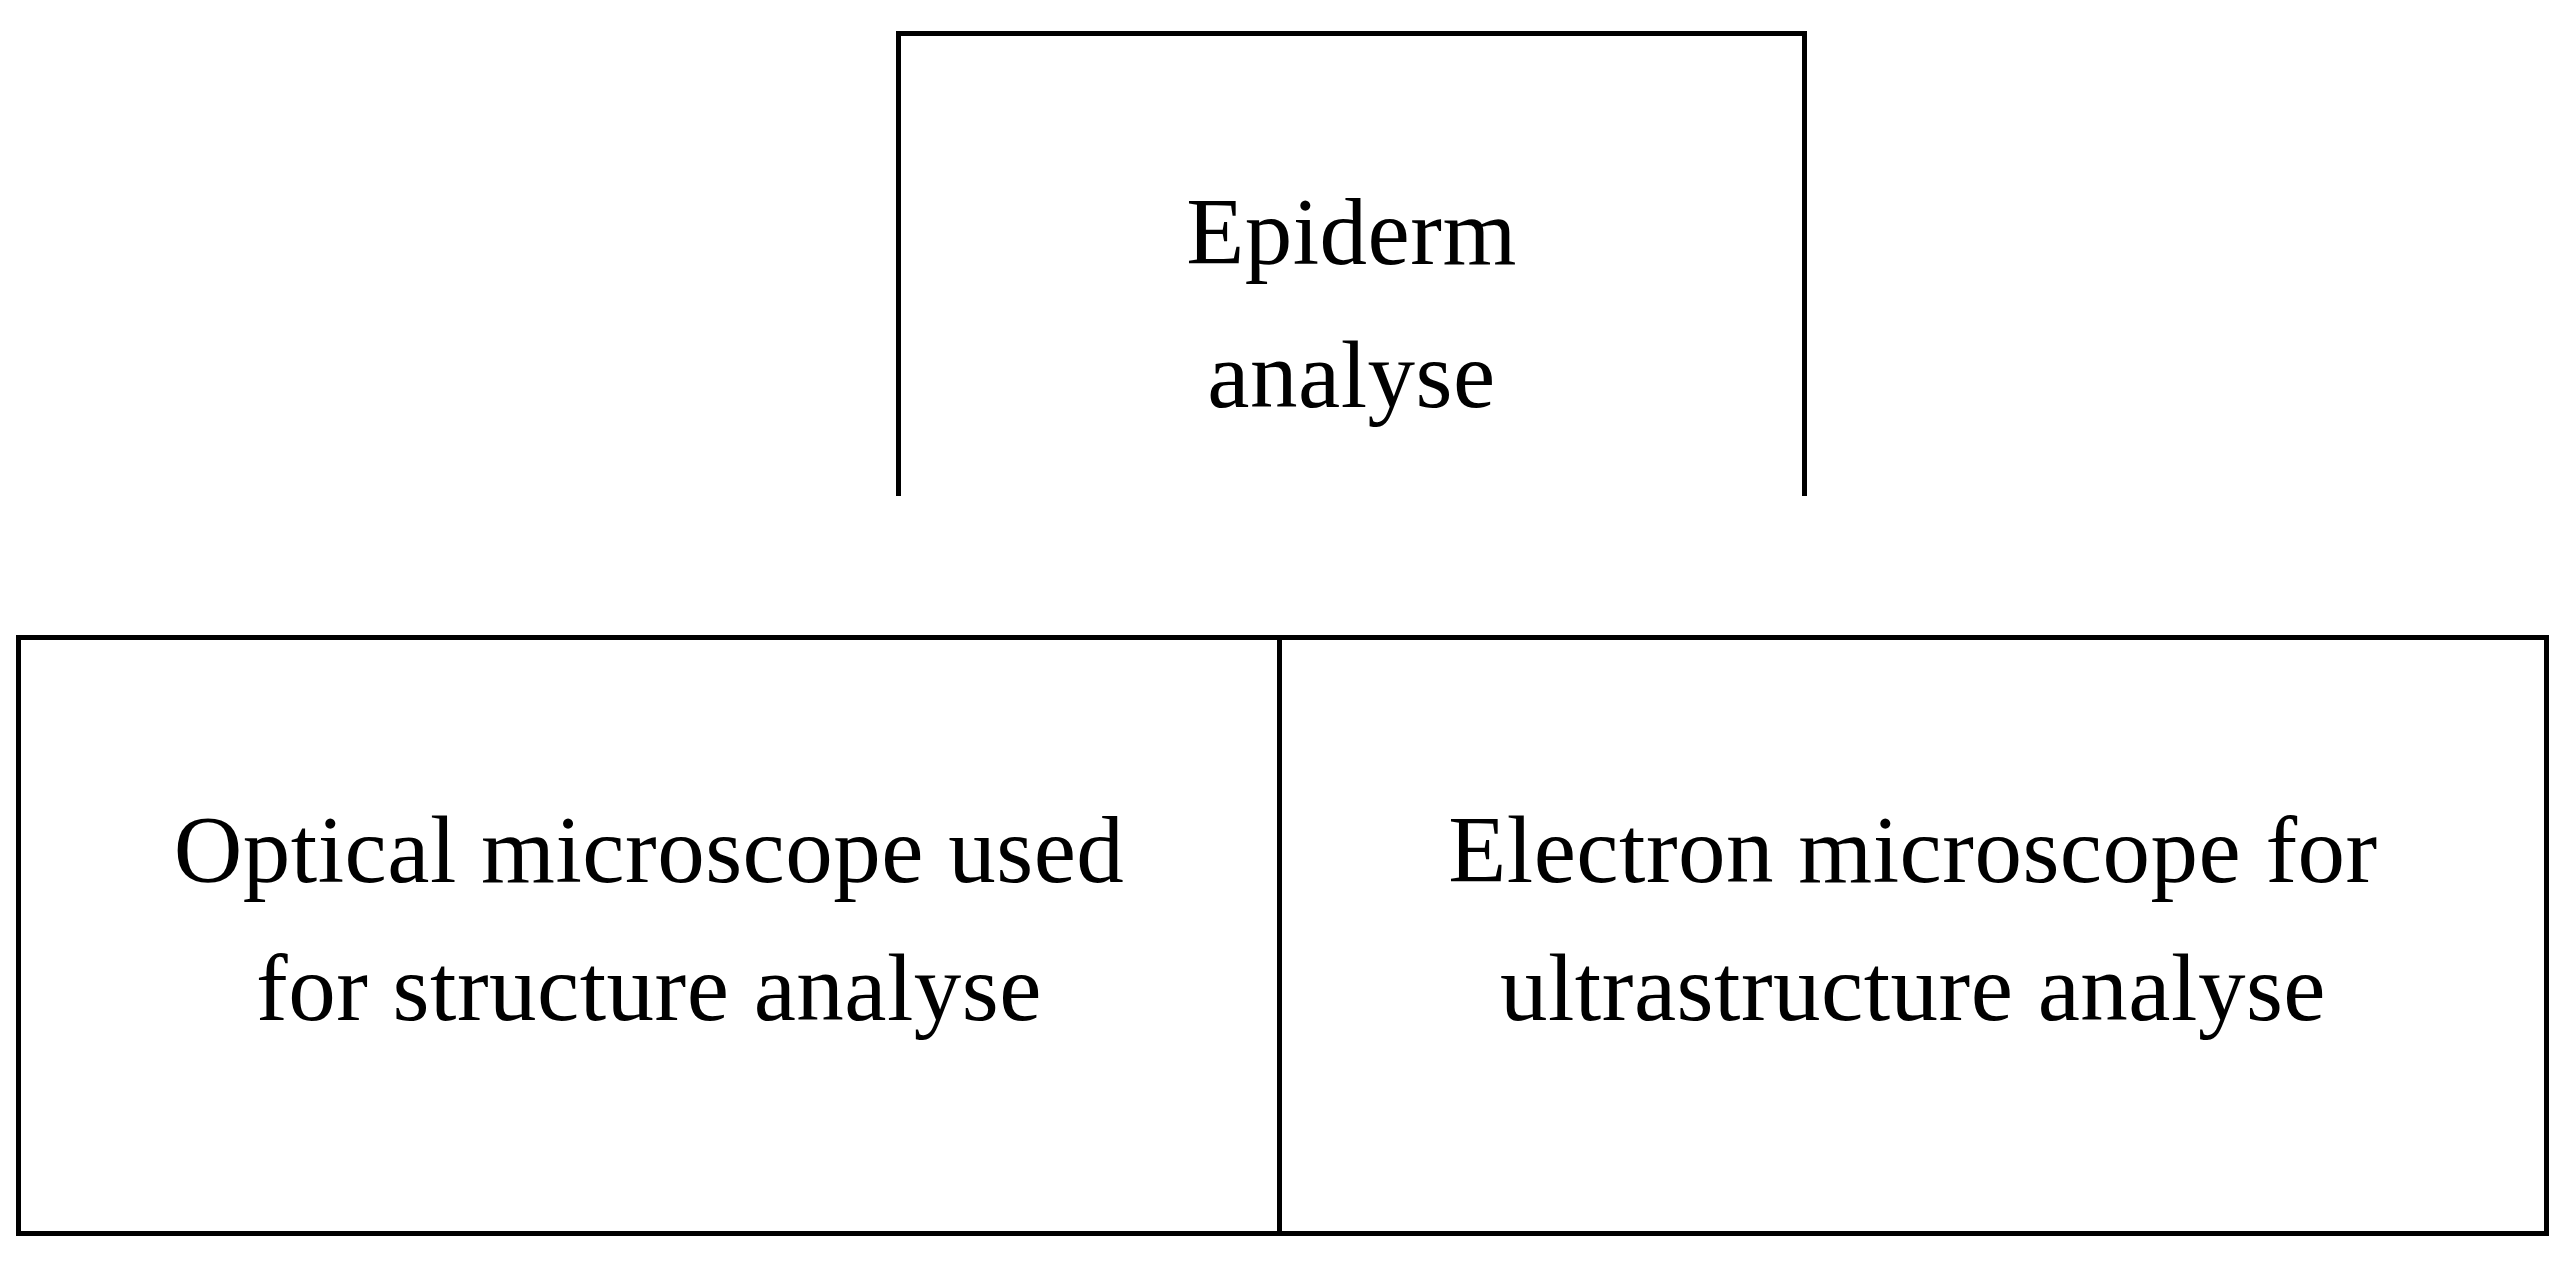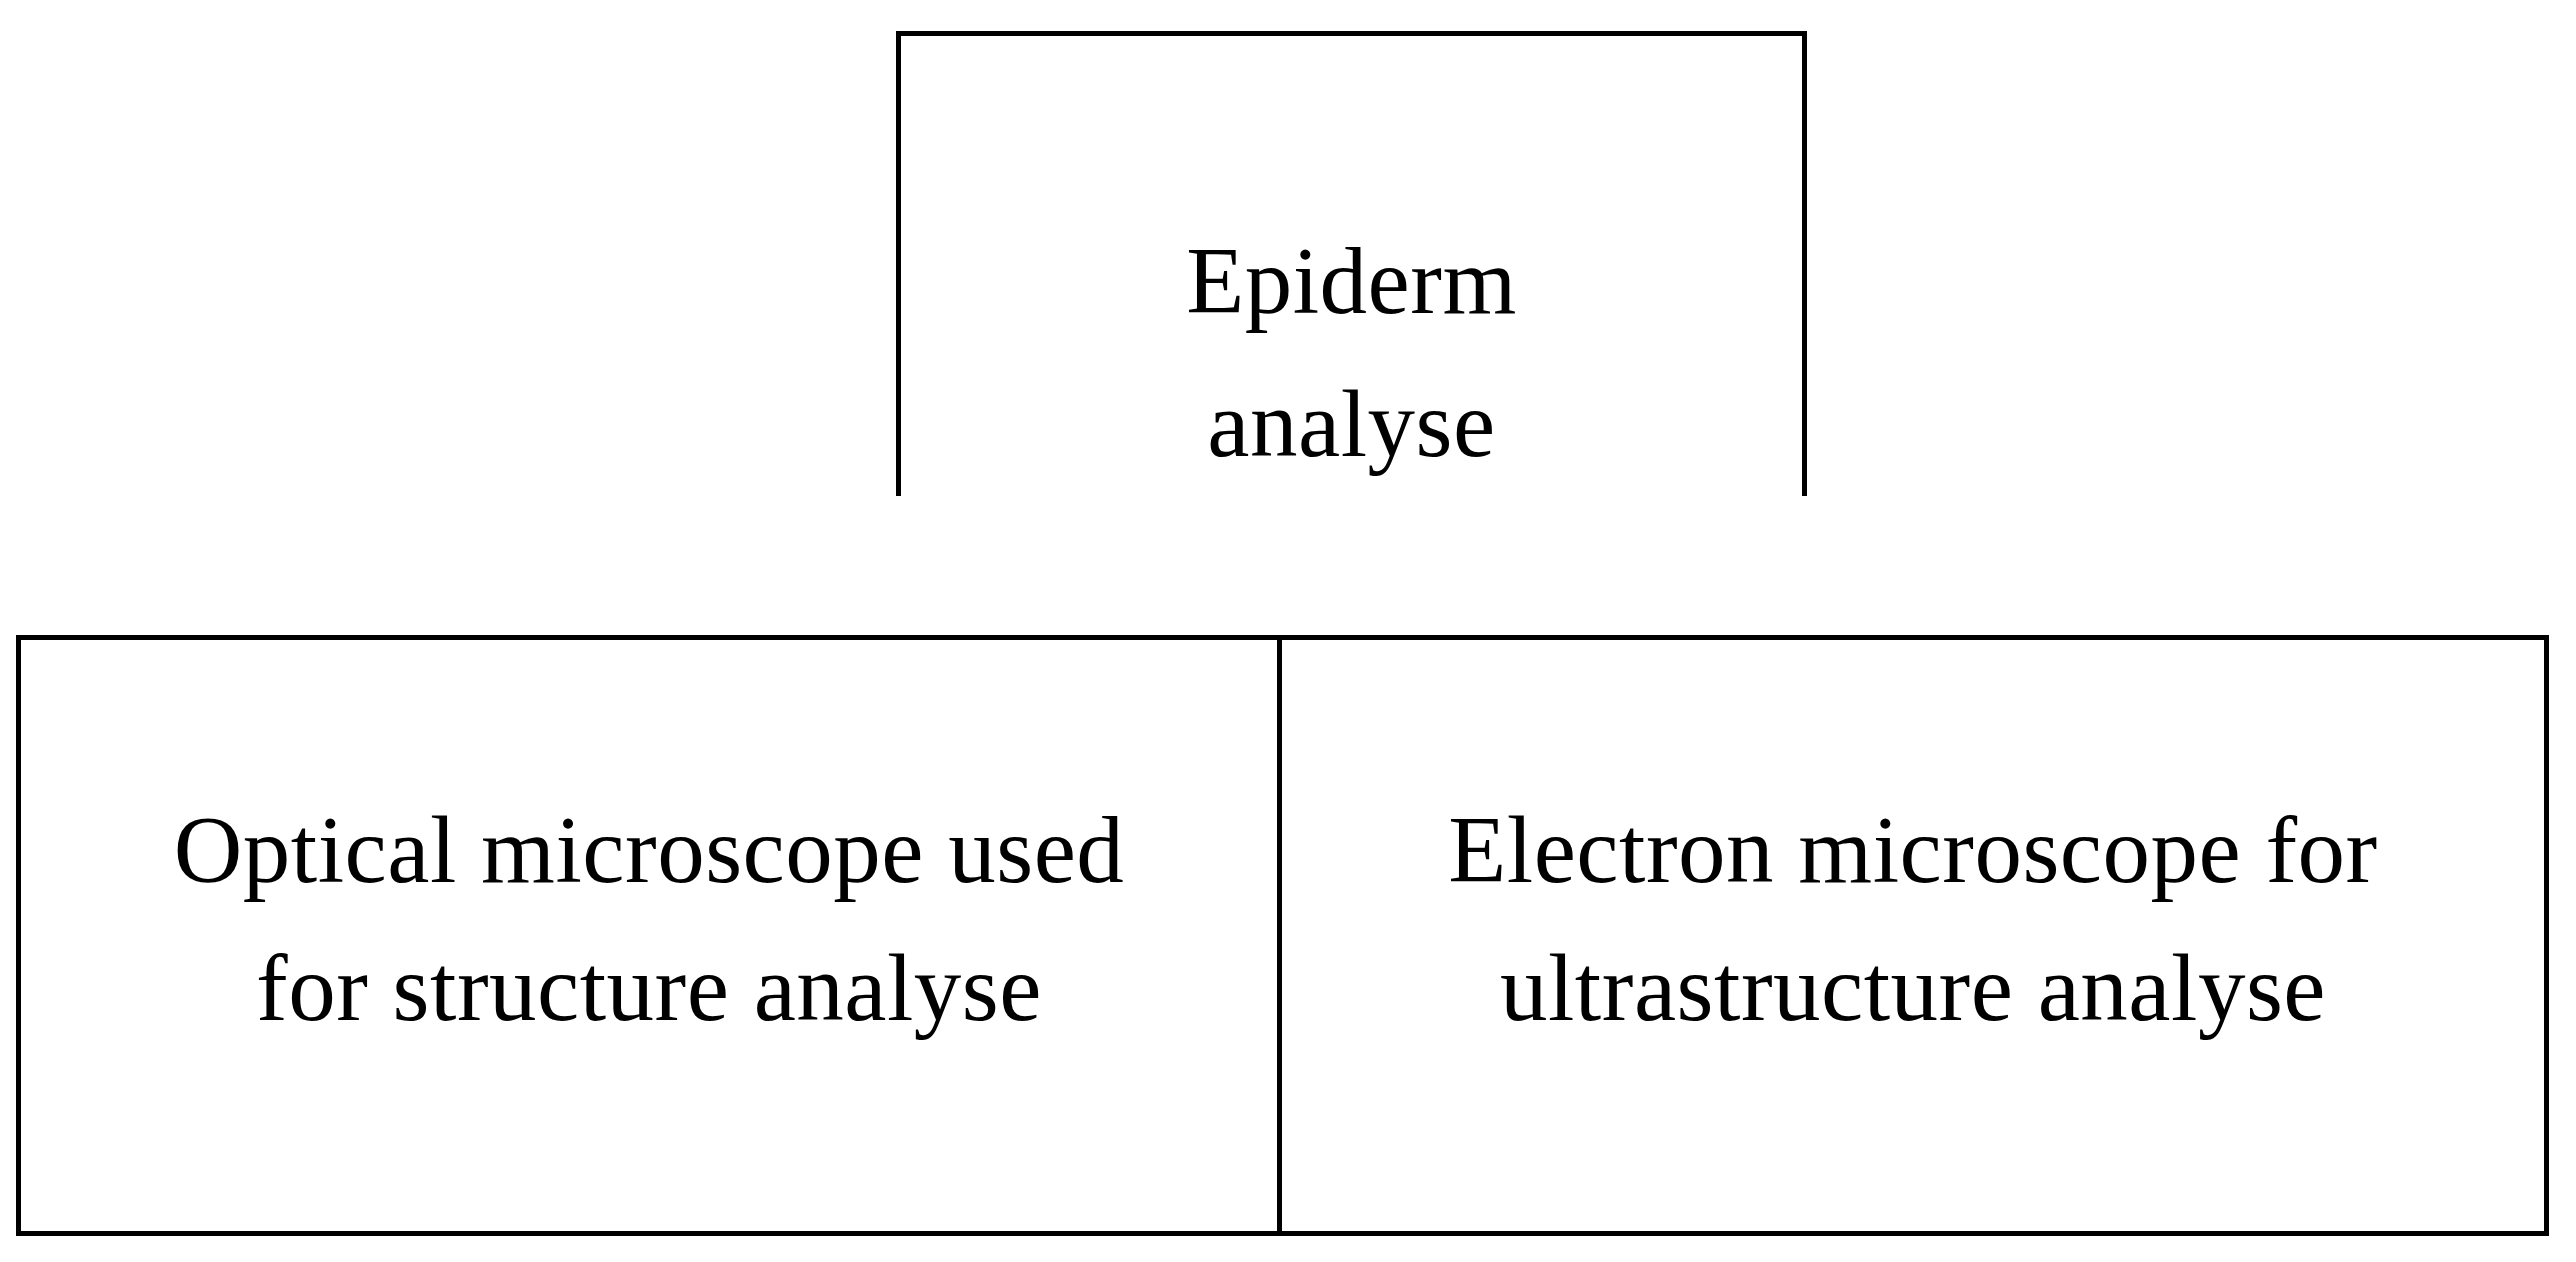--- a/index.html
+++ b/index.html
@@ -47,21 +47,21 @@
   
   #node-root {
     left: 896px;
     top: 31px;
     width: 911px;
     height: 465px;
     border-top: 5.7px solid #000000;
     border-left: 5.7px solid #000000;
     border-right: 5.7px solid #000000;
     border-bottom: 0;
-    align-items: flex-end;
+    align-items: center;
     padding-top: 76px;
   }
   #node-root .node-label {
     line-height: 143px;
   }
 
   
   #child-row {
     position: absolute;
     left: 16px;

